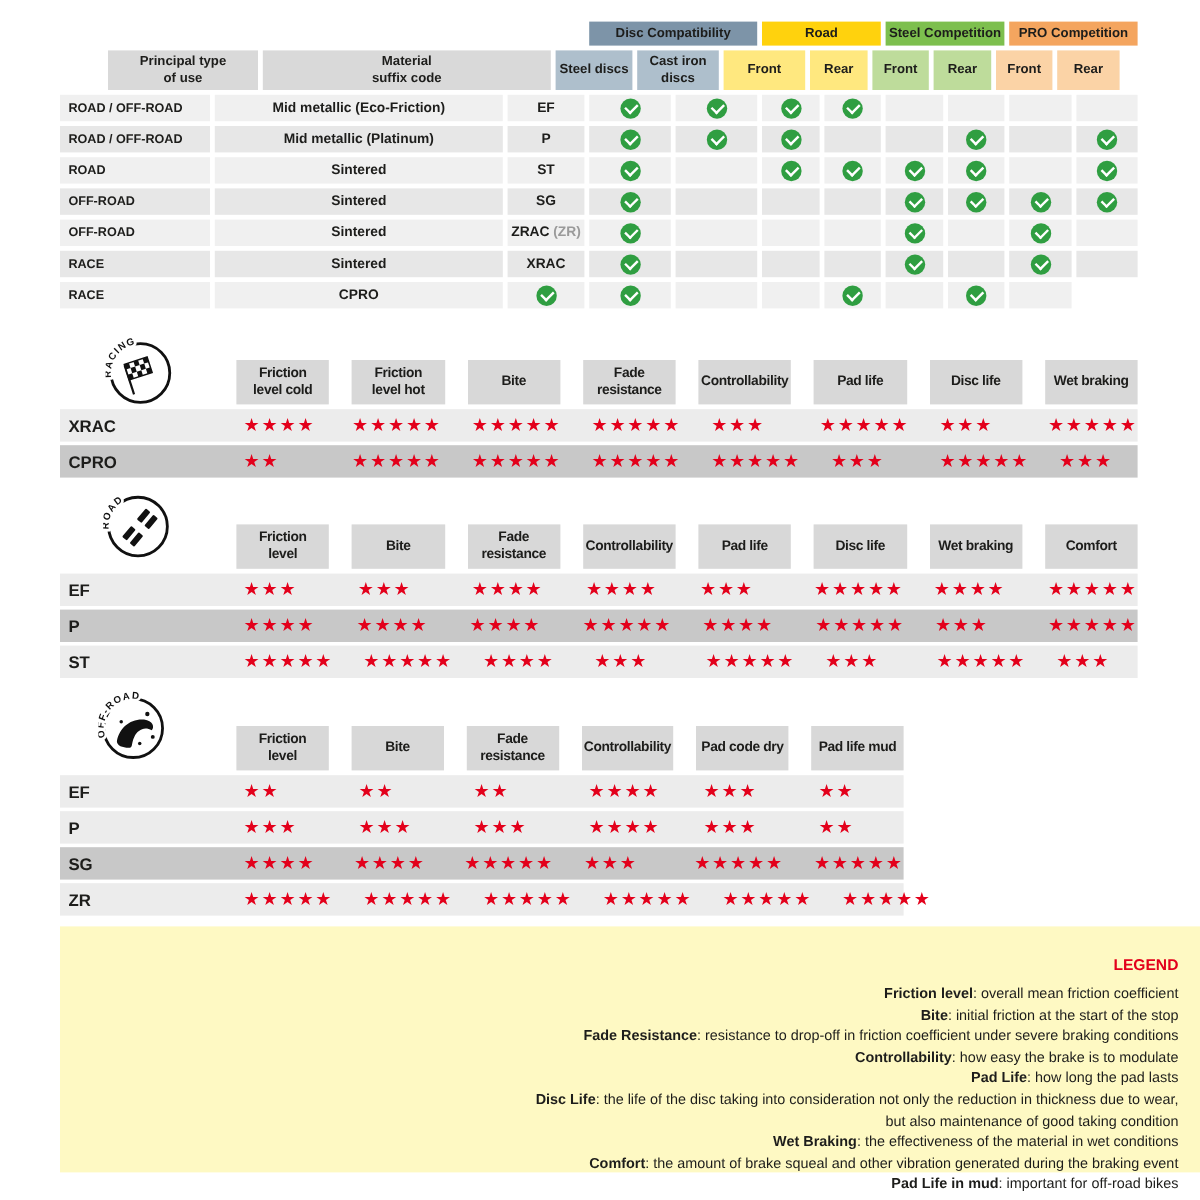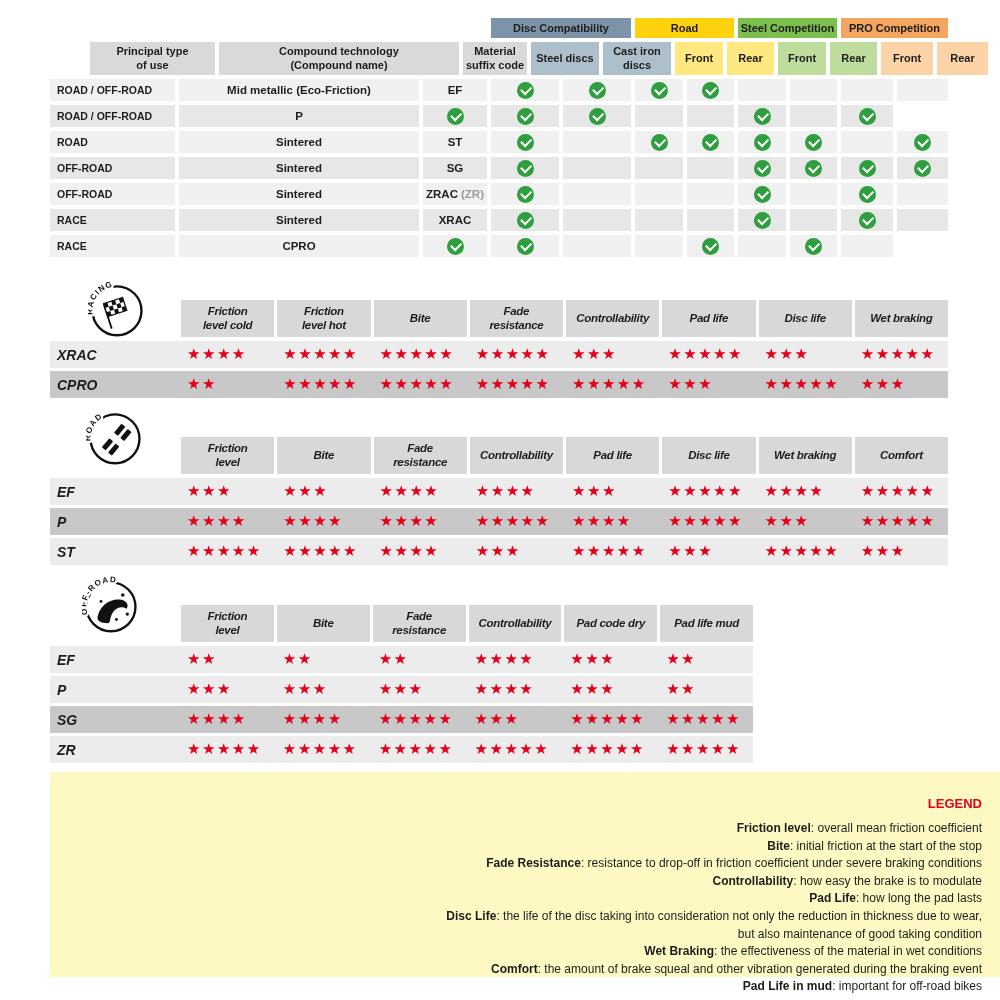--- a/index.html
+++ b/index.html
@@ -22,21 +22,21 @@
   .shade-a { background:#f0f0f0; }
   .shade-b { background:#e7e7e7; }
   .cell-use { justify-content:flex-start; padding-left:7px; font-size:10.5px; }
   .code-note { color:#9a9a9a; margin-left:3px; }
   .check { width:17px; height:17px; border-radius:50%; background:#2f9e41; position:relative; }
   .check::after { content:""; position:absolute; left:4px; top:4px; width:8px; height:4.5px;
                   border-left:2.2px solid #fff; border-bottom:2.2px solid #fff; transform:rotate(-45deg); }
 
   
   .rating { position:absolute; }
-  .rgrid { display:grid; column-gap:3px;font-style:italic; }
+  .rgrid { display:grid; column-gap:19px; }
   .rt8 { grid-template-columns:128px repeat(8,1fr); }
   .rt6 { grid-template-columns:128px repeat(6,1fr); }
   .rhead-row { margin-bottom:4px; }
   .rspacer { background:transparent; }
   .rhead { background:#d8d8d8; height:37px; display:flex; align-items:center; justify-content:center;
            text-align:center; font-weight:bold; font-size:11.5px; letter-spacing:-0.3px; line-height:1.15; white-space:pre-line; }
   .rrow { background:#ececec; height:27px; align-items:center; margin-bottom:3px; }
   .rrow.hl { background:#c8c8c8; }
   .rlabel { font-weight:bold; font-size:14px; padding-left:7px; }
   .stars { font-family:"DejaVu Sans",sans-serif; color:#e3001b; font-size:15px; letter-spacing:1.5px;
@@ -62,22 +62,20 @@
   <section class="compat">
     <div class="compat-row group-row">
         <div class="group-cell" style="background: rgb(125, 148, 168); grid-column: 4 / span 2;">Disc Compatibility</div>
         <div class="group-cell" style="background: rgb(255, 210, 13); grid-column: 6 / span 2;">Road</div>
         <div class="group-cell" style="background: rgb(125, 191, 78); grid-column: 8 / span 2;">Steel Competition</div>
         <div class="group-cell" style="background: rgb(244, 165, 95); grid-column: 10 / span 2;">PRO Competition</div>
       </div>
     <div class="compat-row sub-row">
         <div class="head-cell static-head">Principal type
 of use</div>
-        <div class="head-cell static-head">Compound technology
-(Compound name)</div>
         <div class="head-cell static-head">Material
 suffix code</div>
         <div class="head-cell" style="background: rgb(174, 191, 204);">Steel discs</div>
         <div class="head-cell" style="background: rgb(174, 191, 204);">Cast iron discs</div>
         <div class="head-cell" style="background: rgb(255, 232, 127);">Front</div>
         <div class="head-cell" style="background: rgb(255, 232, 127);">Rear</div>
         <div class="head-cell" style="background: rgb(190, 220, 155);">Front</div>
         <div class="head-cell" style="background: rgb(190, 220, 155);">Rear</div>
         <div class="head-cell" style="background: rgb(251, 211, 166);">Front</div>
         <div class="head-cell" style="background: rgb(251, 211, 166);">Rear</div>
@@ -101,20 +99,21 @@
           <div class="data-cell shade-a">
             <div class="check" style="background: rgb(47, 158, 65);"></div>
           </div>
           <div class="data-cell shade-a"></div>
           <div class="data-cell shade-a"></div>
           <div class="data-cell shade-a"></div>
           <div class="data-cell shade-a"></div>
         </div>
         <div class="compat-row data-row">
           <div class="data-cell cell-use shade-b">ROAD / OFF-ROAD</div>
+          <div class="data-cell shade-b">Mid metallic (Platinum)</div>
           <div class="data-cell shade-b">
             <span>P</span>
           </div>
           <div class="data-cell shade-b">
             <div class="check" style="background: rgb(47, 158, 65);"></div>
           </div>
           <div class="data-cell shade-b">
             <div class="check" style="background: rgb(47, 158, 65);"></div>
           </div>
           <div class="data-cell shade-b">

